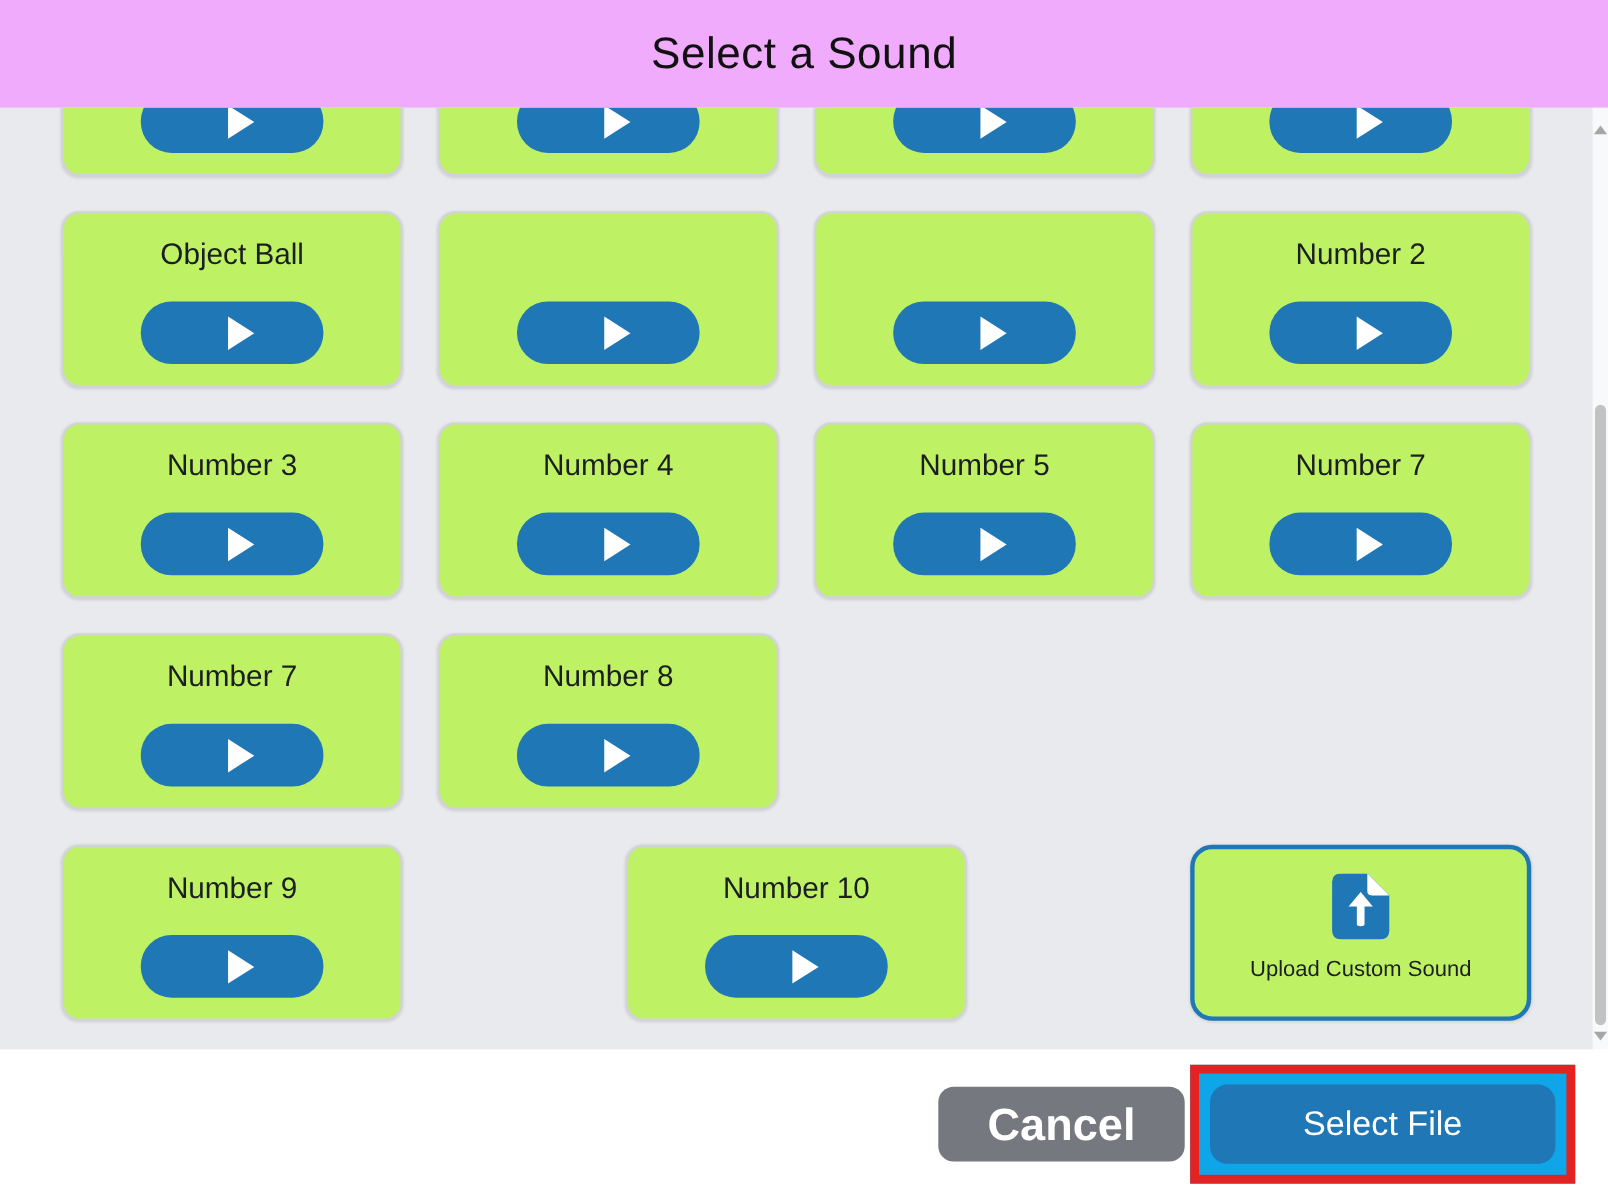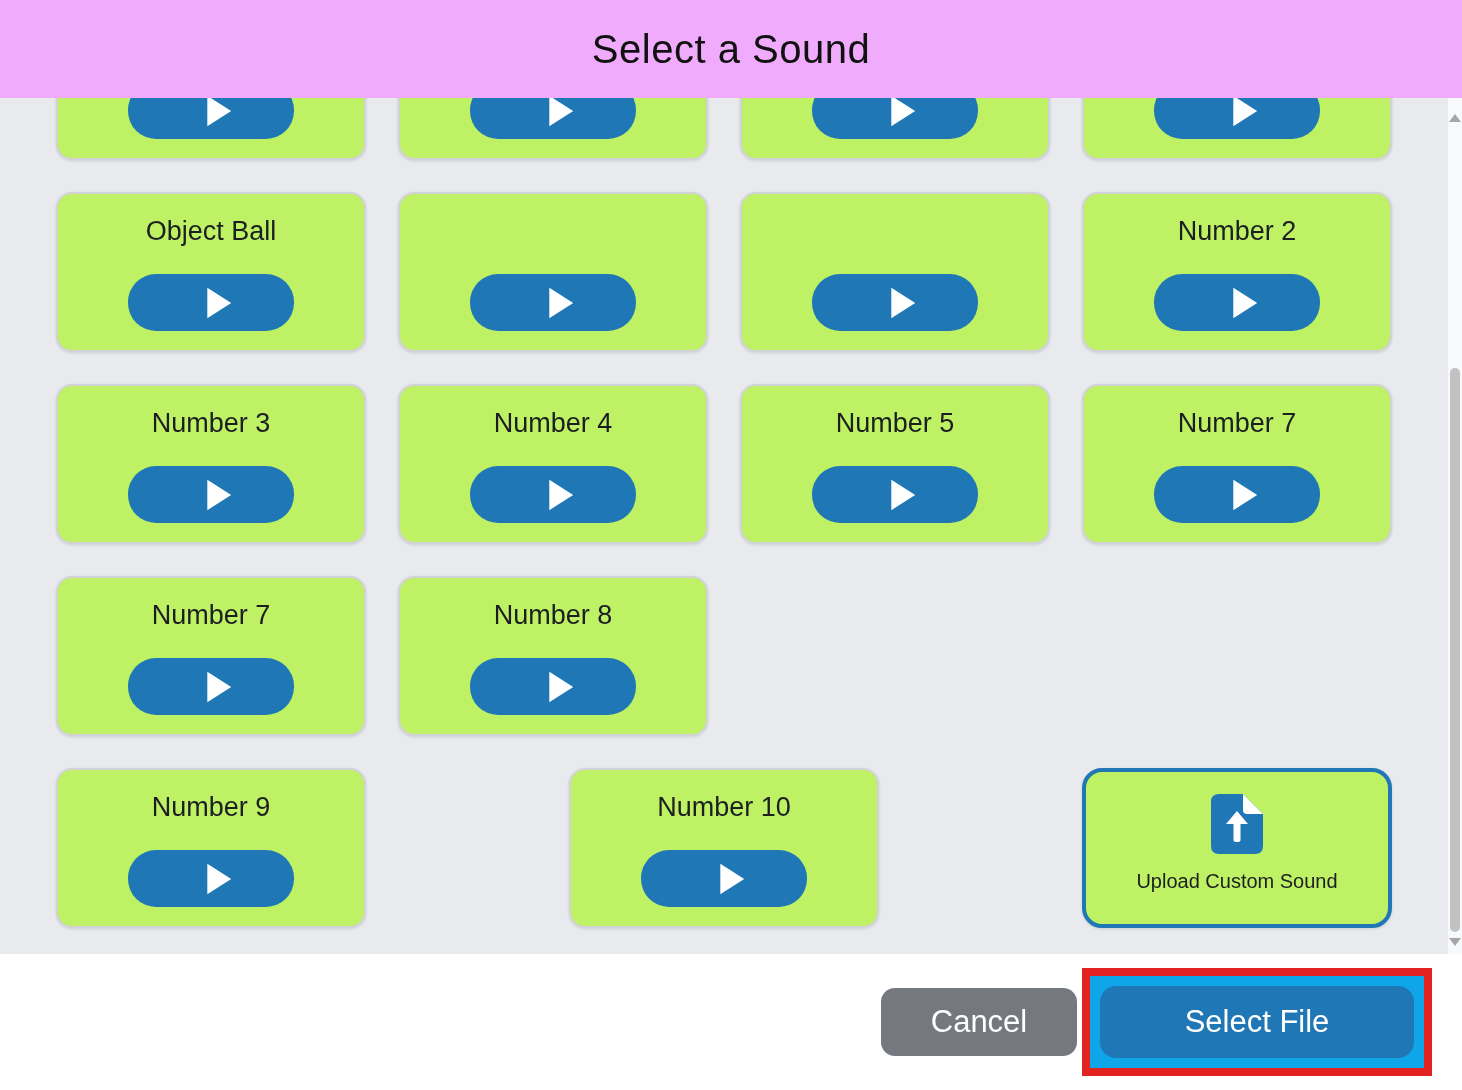--- a/index.html
+++ b/index.html
@@ -69,23 +69,23 @@
   .sb-arrow.down{bottom:8px;border-left:6px solid transparent;border-right:6px solid transparent;border-top:8px solid #a6a6a6;}
   .sb-thumb{position:absolute;top:270px;left:2px;width:10px;height:564px;background:#c2c2c2;border-radius:5px;}
 
   
   .footer{
     height:136px;flex:0 0 auto;background:#fff;
     display:flex;align-items:center;justify-content:flex-end;
     padding-right:30px;
   }
   .cancel-btn{
-    width:196px;height:68px;border:none;border-radius:14px;
-    background:var(--cancel-gray);color:#fff;font-size:31px;
-    font-family:"Liberation Sans",sans-serif;cursor:pointer;margin-right:5px;
+    width:224px;height:68px;border:none;border-radius:14px;
+    background:var(--cancel-gray);color:#fff;font-size:41px;
+    font-family:"Liberation Sans",sans-serif;cursor:pointer;margin-right:5px;font-weight:bold;
   }
   .red-highlight{
     border:8px solid var(--red);
     padding:10px;
     background:#0ea5e9;
   }
   .select-file-btn{
     width:314px;height:72px;border:none;border-radius:16px;
     background:var(--accent);color:#fff;font-size:31px;
     font-family:"Liberation Sans",sans-serif;cursor:pointer;display:block;

